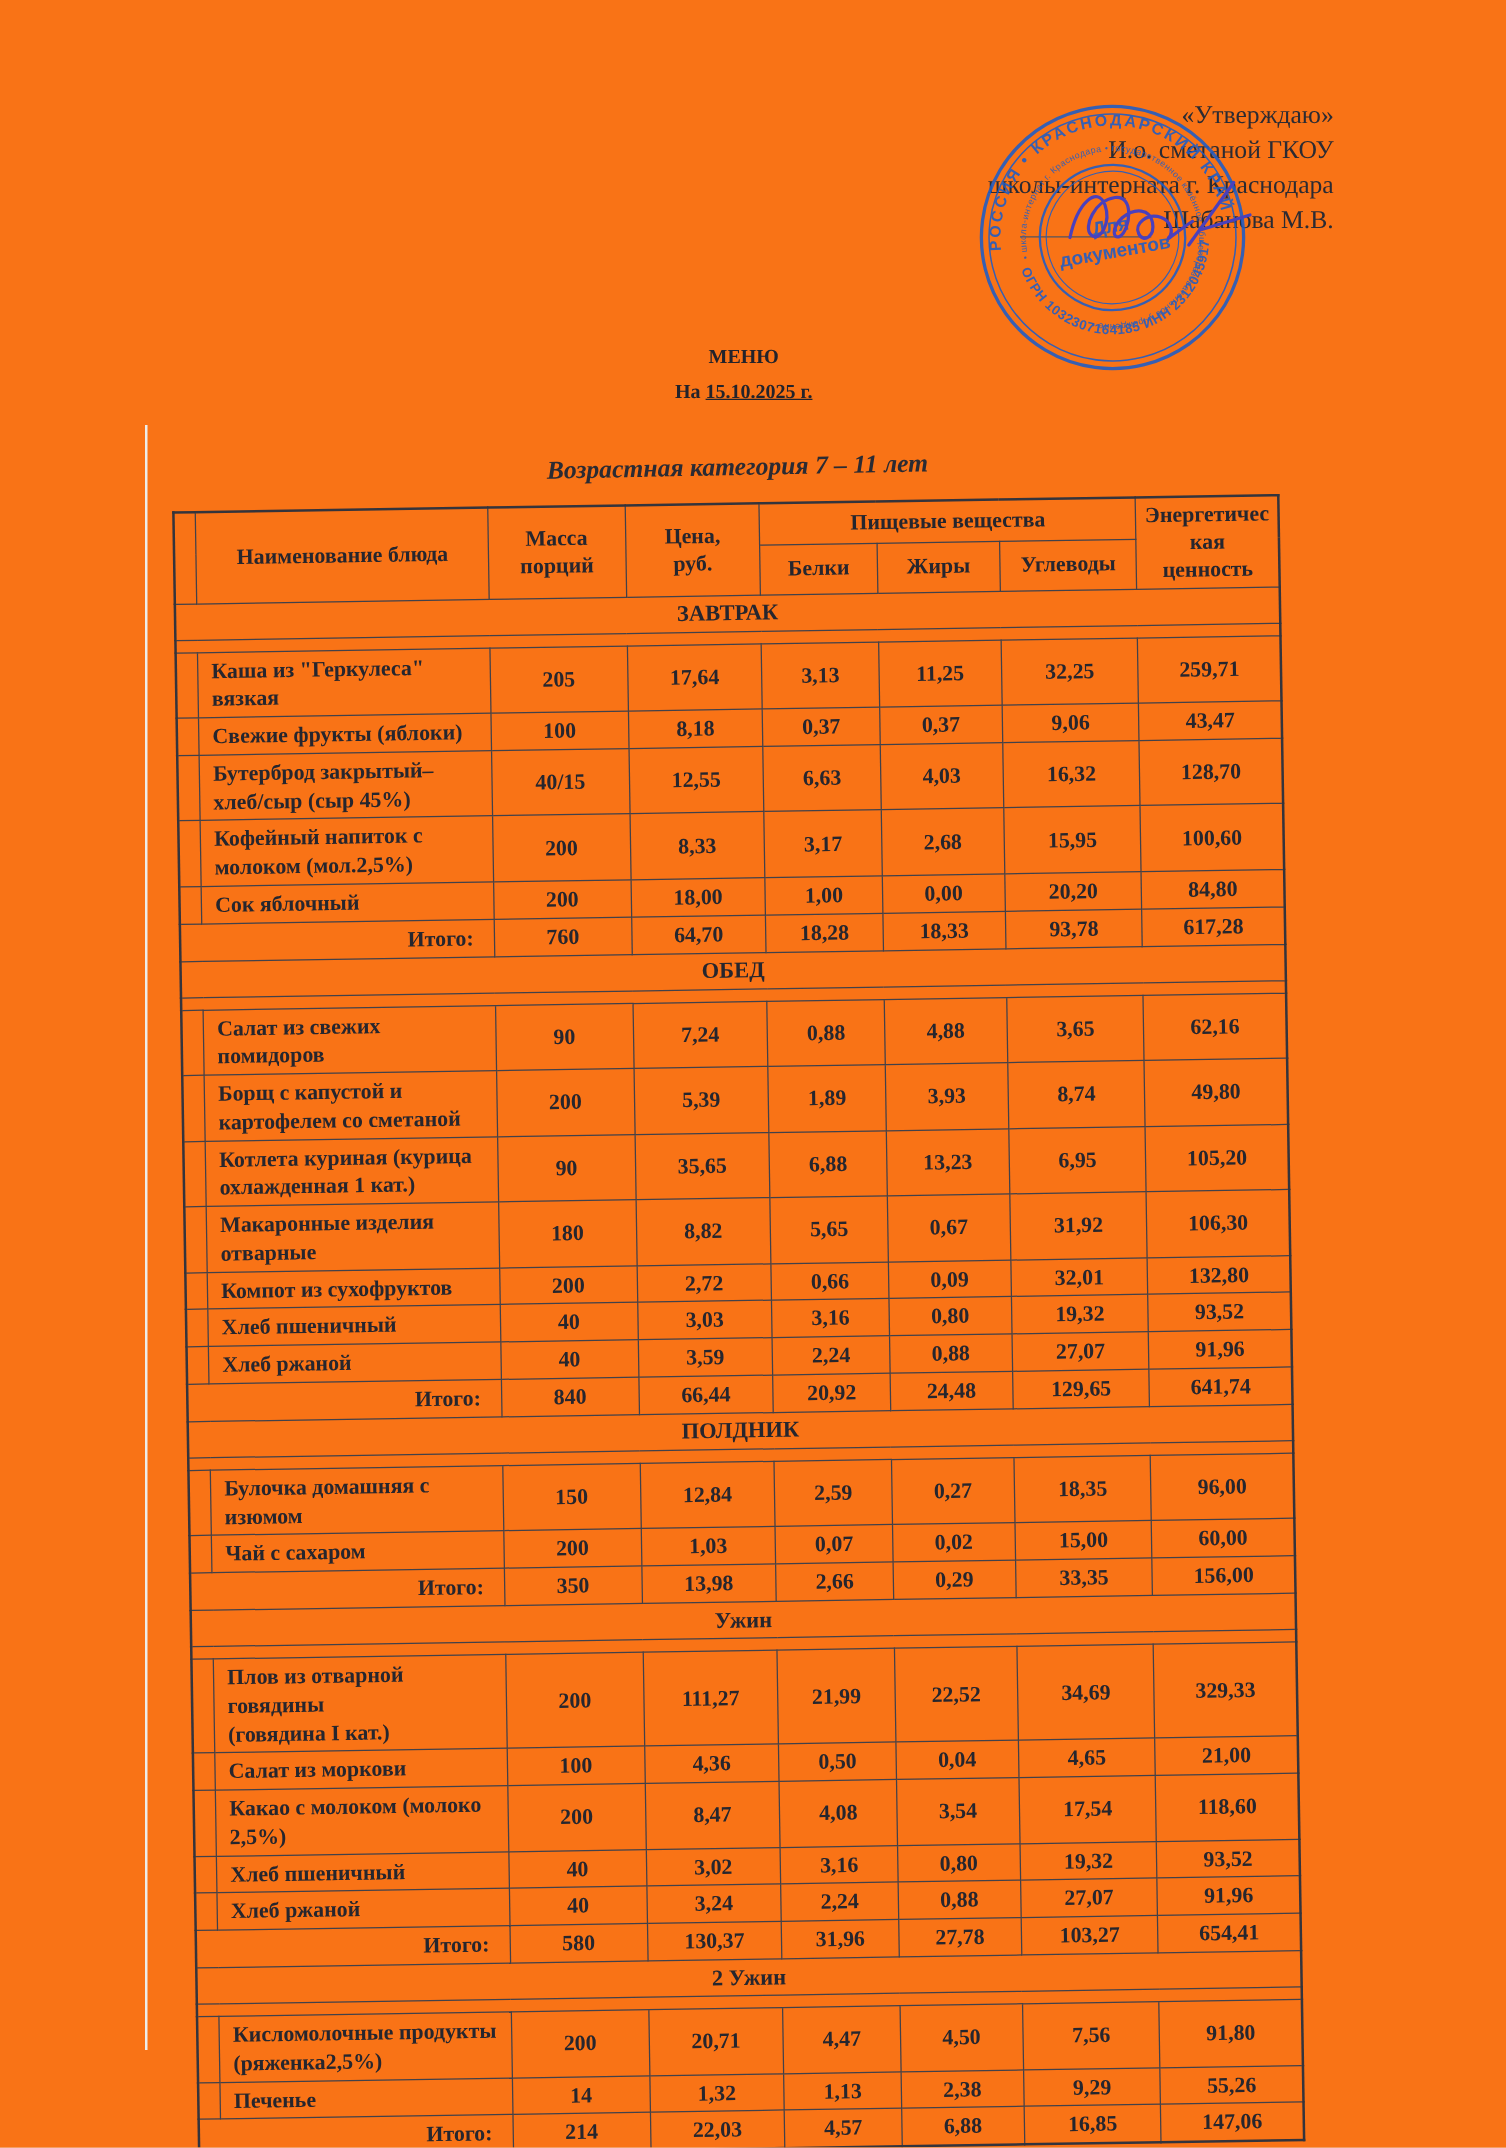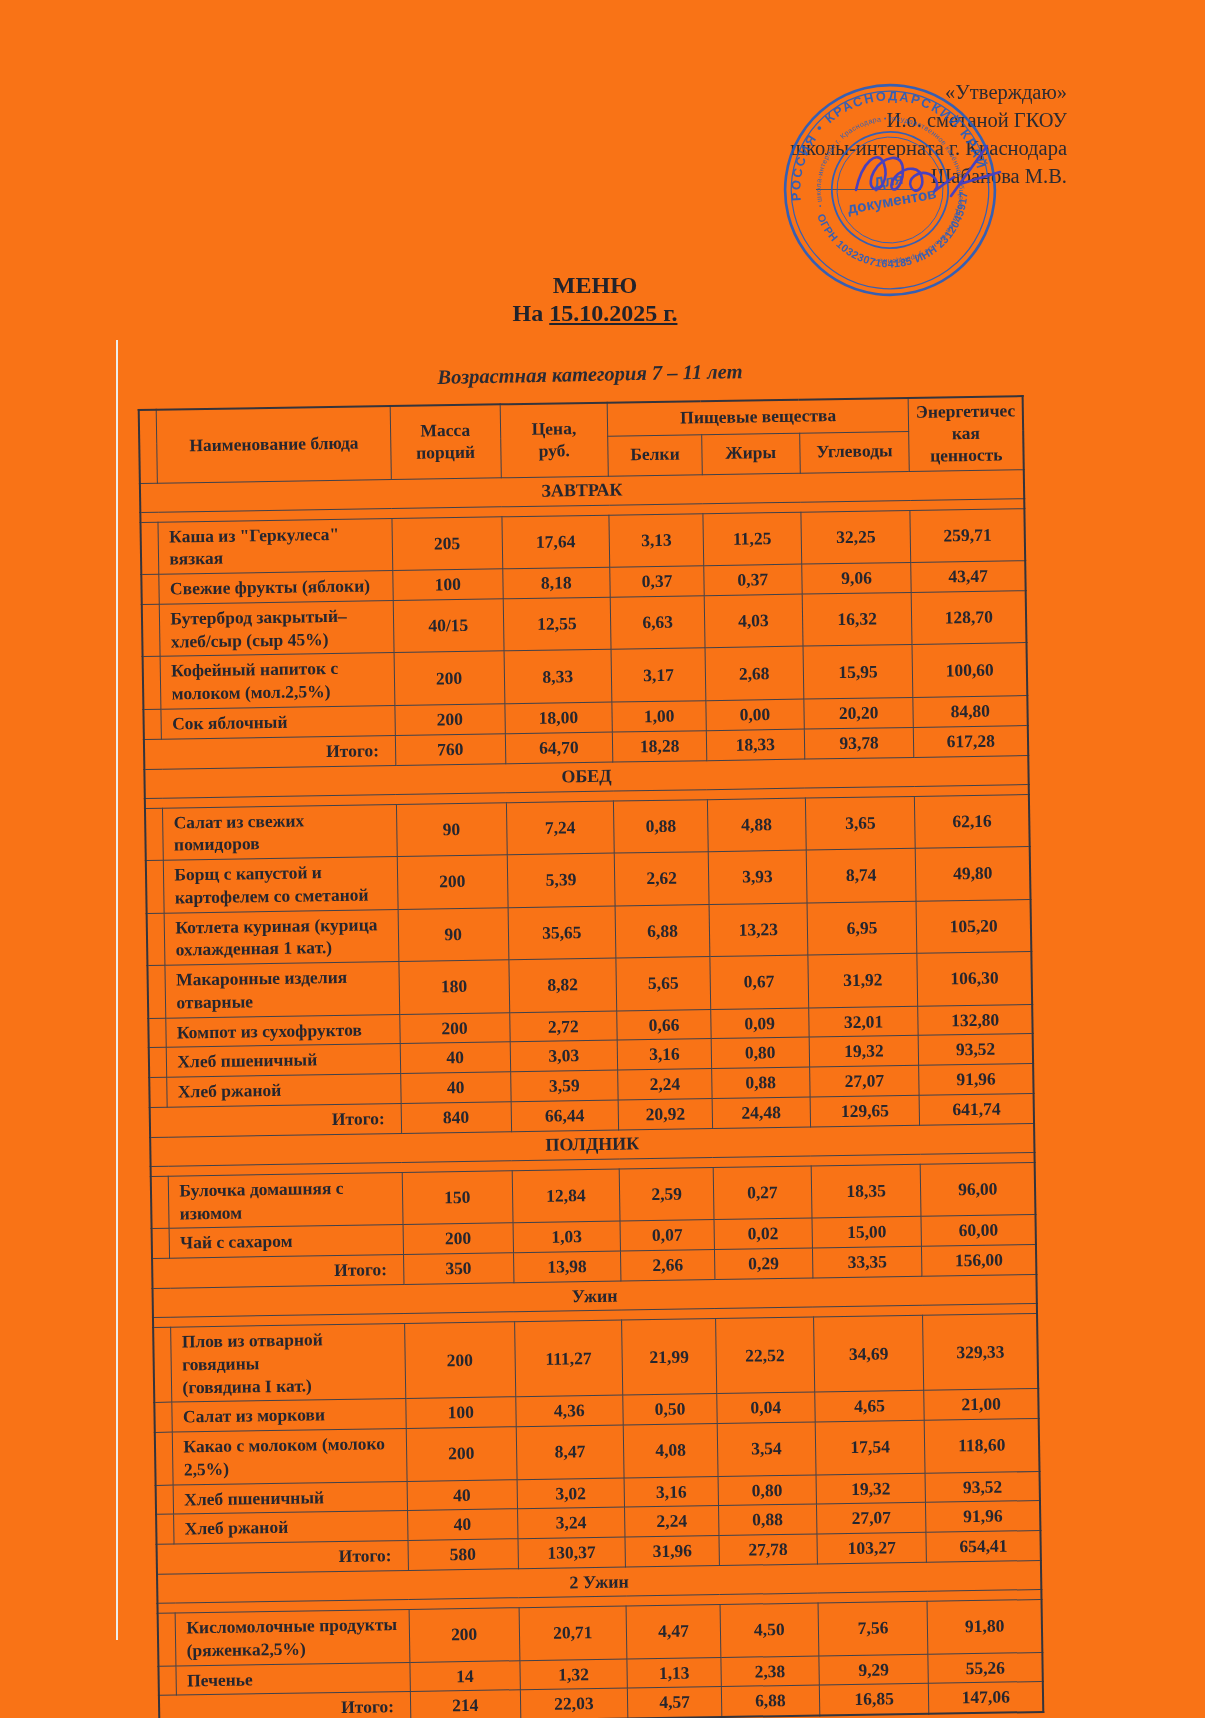--- a/index.html
+++ b/index.html
@@ -10,21 +10,21 @@
   
   .approval{position:absolute;top:78px;right:138px;text-align:right;font-size:20.5px;line-height:28px;color:#2b2b33;}
   .sig-row{display:flex;justify-content:flex-end;align-items:flex-end;gap:10px;}
   .sig-underline{display:inline-block;width:105px;border-bottom:1.6px solid #55555e;height:20px;}
 
   
   .stamp{position:absolute;left:778px;top:78px;width:224px;height:224px;opacity:.88;}
   .signature{position:absolute;left:848px;top:132px;width:170px;height:82px;}
 
   
-  .title-block{position:absolute;left:0;top:272px;width:1190px;text-align:center;font-weight:bold;font-size:24px;line-height:27.5px;color:#23232b;}
+  .title-block{position:absolute;left:0;top:272px;width:1190px;text-align:center;font-weight:bold;font-size:16px;line-height:27.5px;color:#23232b;}
   .u{text-decoration:underline;font-family:Liberation Serif, serif;}
 
   .category{position:absolute;left:0;top:363px;width:1180px;text-align:center;font-weight:bold;font-style:italic;font-size:20.5px;transform:rotate(-1.1deg);color:#2b2b33;}
 
   
   #menu-table{position:absolute;left:148px;top:402px;width:886px;border-collapse:collapse;transform:rotate(-0.9deg);transform-origin:50% 50%;font-weight:bold;font-size:17.5px;color:#26262e;}
   #menu-table{border:2.5px solid #34343c;}
   #menu-table th,#menu-table td{border:1.5px solid #41414a;}
   #menu-table th{padding:3px 4px;font-size:17.5px;white-space:pre-line;vertical-align:middle;font-weight:bold;}
   th.group-h{height:26px;}
@@ -210,21 +210,21 @@
           <td class="num">4,88</td>
           <td class="num">3,65</td>
           <td class="num">62,16</td>
         </tr>
         <tr class="dish-row">
           <td class="strip"></td>
           <td class="name">Борщ с капустой и
 картофелем со сметаной</td>
           <td class="num">200</td>
           <td class="num">5,39</td>
-          <td class="num">2,62</td>
+          <td class="num">1,89</td>
           <td class="num">3,93</td>
           <td class="num">8,74</td>
           <td class="num">49,80</td>
         </tr>
         <tr class="dish-row">
           <td class="strip"></td>
           <td class="name">Котлета куриная (курица
 охлажденная 1 кат.)</td>
           <td class="num">90</td>
           <td class="num">35,65</td>

